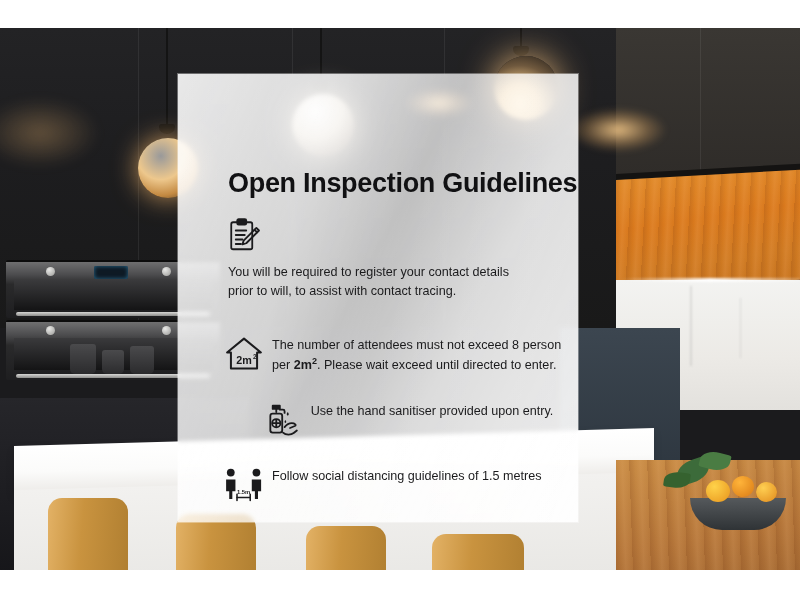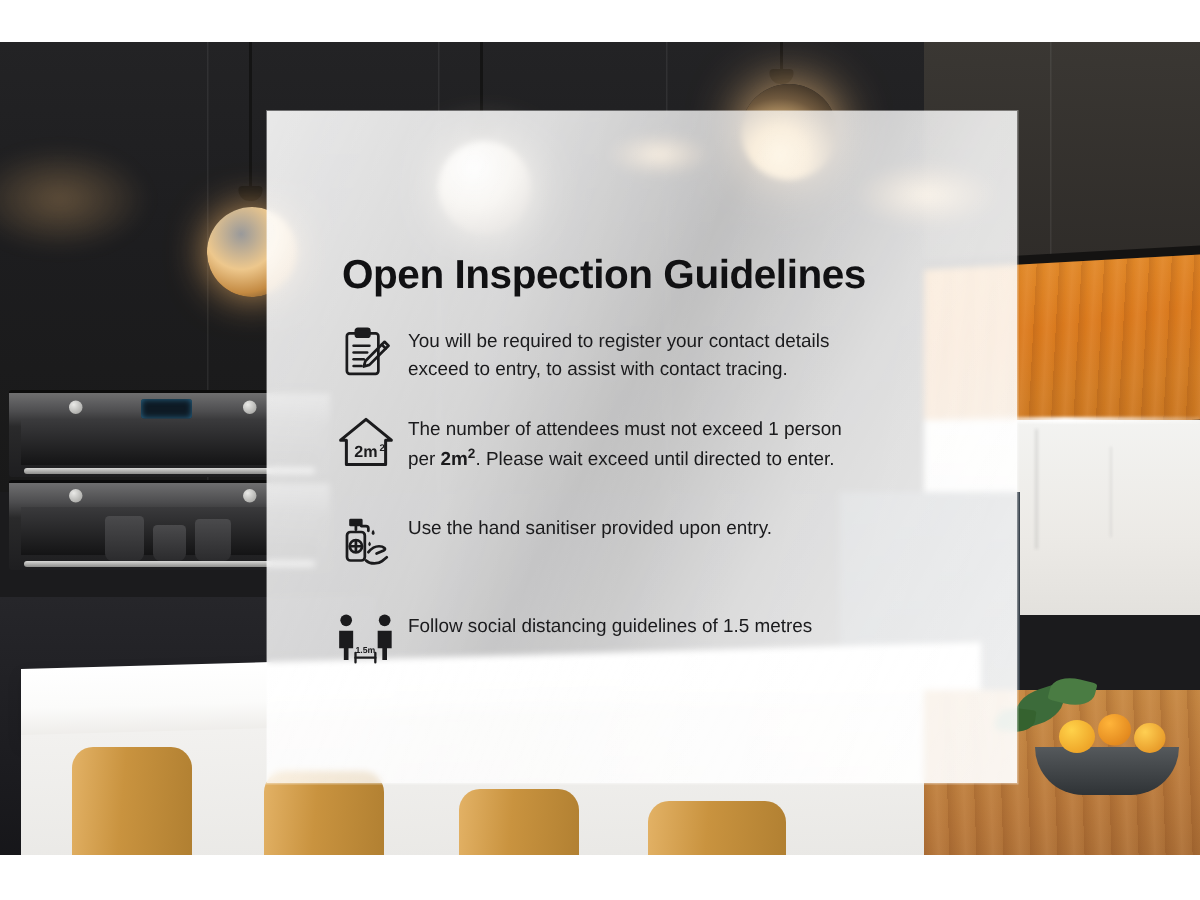--- a/index.html
+++ b/index.html
@@ -136,21 +136,21 @@
     background:linear-gradient(180deg,#3c4650,#2d363f);
   }
 
   
   .cord{position:absolute;width:2px;background:#141414;}
   .pend{position:absolute;border-radius:50%;}
   .pend-cap{position:absolute;width:16px;height:10px;border-radius:3px 3px 8px 8px;background:#141414;}
 
   
   .panel{
-    position:absolute;left:178px;top:74px;width:500px;height:448px;
+    position:absolute;left:178px;top:74px;width:400px;height:448px;
     background:
       linear-gradient(118deg,rgba(255,255,255,.90) 0%,rgba(255,255,255,.80) 26%,rgba(255,255,255,.72) 46%,rgba(255,255,255,.84) 66%,rgba(255,255,255,.93) 100%);
     backdrop-filter:blur(2px);
     box-shadow:0 0 0 1px rgba(255,255,255,.35);
   }
   .panel-sheen{
     position:absolute;left:0;top:0;width:100%;height:100%;
     background:linear-gradient(105deg,rgba(255,255,255,0) 0%,rgba(255,255,255,.22) 30%,rgba(255,255,255,0) 52%,rgba(255,255,255,.10) 78%,rgba(255,255,255,0) 100%);
     pointer-events:none;
   }
@@ -164,23 +164,23 @@
   .guidelines{position:absolute;left:44px;top:142px;width:370px;}
   .g-item{display:flex;align-items:flex-start;margin-bottom:24px;}
   .g-icon{width:44px;flex:0 0 44px;display:flex;justify-content:center;padding-top:1px;}
   .g-text{
     font-size:12.6px;line-height:1.47;color:#1b1b1d;
     padding-left:6px;padding-top:2px;
   }
   .g-text b{font-weight:bold;}
   .sup{font-size:.72em;vertical-align:super;}
 
-  .i1{margin-bottom:20px;}
+  .i1{margin-bottom:34px;flex-direction:column;}
   .i2{margin-bottom:26px;}
-  .i3{margin-bottom:26px;}
+  .i3{margin-bottom:26px;justify-content:center;}
 </style>
 </head>
 <body>
 
 <div id="stage">
 
   <div class="photo">
 
     <div class="cab-dark"></div>
     <div class="cab-seam" style="left:138px;"></div>
@@ -287,34 +287,34 @@
             <line x1="13" y1="18" x2="27" y2="18"></line>
             <line x1="13" y1="24" x2="25" y2="24"></line>
             <line x1="13" y1="30" x2="22" y2="30"></line>
             <line x1="13" y1="36" x2="20" y2="36"></line>
             <path d="M40.5 14.5 L44 18 L27 35 L22 36.5 L23.5 31.5 Z" fill="none"></path>
             <path d="M38 17 L41.5 20.5"></path>
           </svg>
         </div>
         <div class="g-text">
           <span>You will be required to register your contact details</span><br>
-          <span>exceed to entry, to assist with contact tracing.</span>
+          <span>prior to will, to assist with contact tracing.</span>
         </div>
       </div>
 
       <div class="g-item i2">
         <div class="g-icon">
           <svg width="40" height="38" viewBox="0 0 52 48" fill="none" stroke="#1b1b1d" stroke-width="2.6" stroke-linecap="round" stroke-linejoin="round">
             <path d="M4 22 L26 4 L48 22 L43 22 L43 43 L9 43 L9 22 Z"></path>
             <text x="26" y="37" font-family="Liberation Sans, sans-serif" font-size="14" font-weight="bold" fill="#1b1b1d" stroke="none" text-anchor="middle">2m</text>
             <text x="40" y="31" font-family="Liberation Sans, sans-serif" font-size="8.5" font-weight="bold" fill="#1b1b1d" stroke="none" text-anchor="middle">2</text>
           </svg>
         </div>
         <div class="g-text">
-          <span>The number of attendees must not exceed 1 person</span><br>
+          <span>The number of attendees must not exceed 8 person</span><br>
           <span>per </span><b>2m</b><b class="sup">2</b><span>. Please wait exceed until directed to enter.</span>
         </div>
       </div>
 
       <div class="g-item i3">
         <div class="g-icon">
           <svg width="38" height="38" viewBox="0 0 48 48" fill="none" stroke="#1b1b1d" stroke-width="2.3" stroke-linecap="round" stroke-linejoin="round">
             <path d="M11 6 h9 v4 h-9 z" fill="#1b1b1d"></path>
             <path d="M15.5 10 v4"></path>
             <path d="M20 11 h4 a2 2 0 0 1 2 2 v2"></path>

